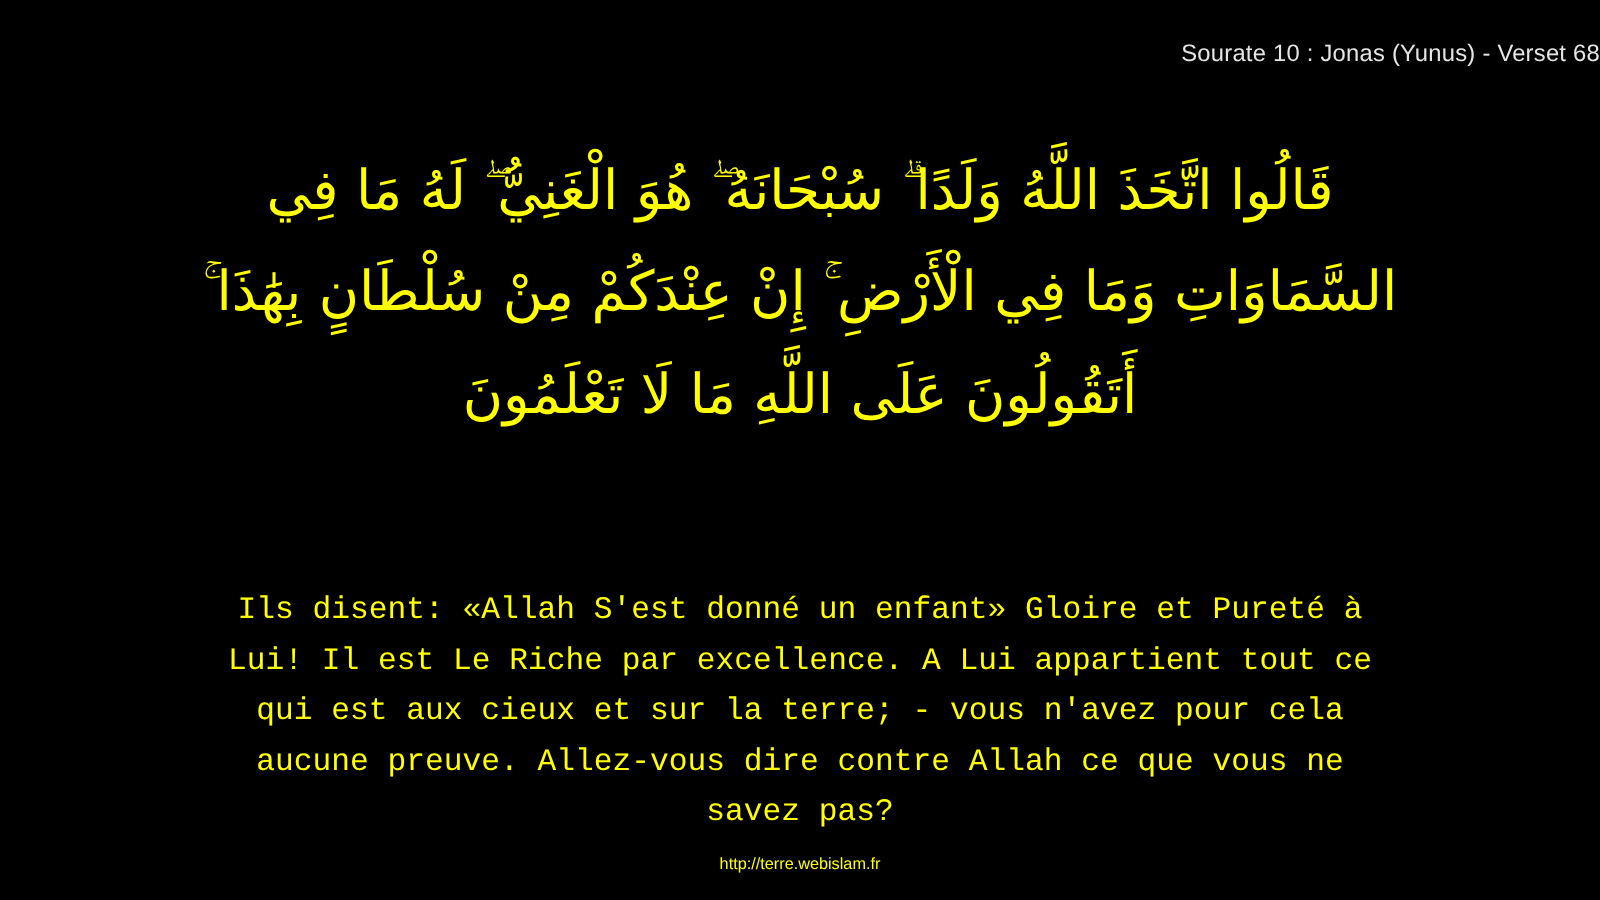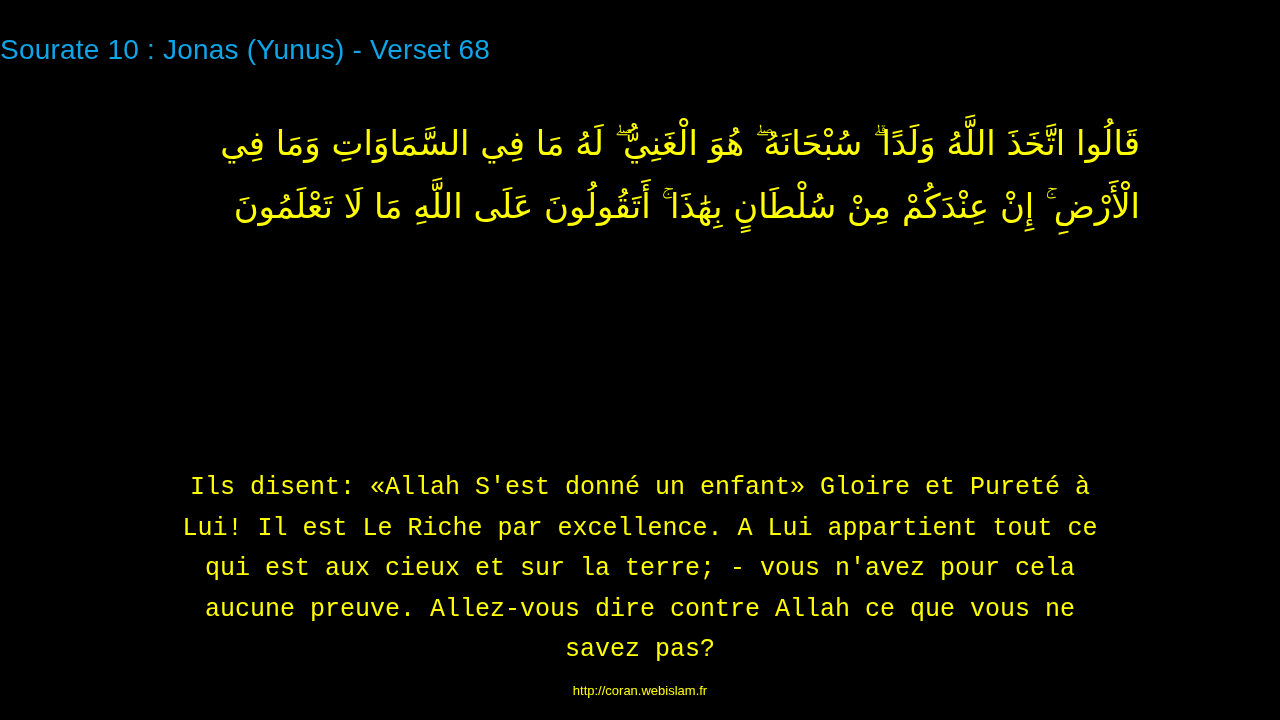--- a/index.html
+++ b/index.html
@@ -19,35 +19,36 @@
     width: 1280px;
     height: 720px;
     position: relative;
     box-sizing: border-box;
   }
   .header-title {
     position: absolute;
     top: 32px;
     left: 0;
     width: 1280px;
-    text-align: left;
-    font-size: 28px;
-    color: #0ea5e9;
+    text-align: right;
+    font-size: 19px;
+    color: #e5e5e5;
     letter-spacing: 0.2px;
     line-height: 1.3;
   }
   .arabic-block {
     position: absolute;
     top: 112px;
     left: 140px;
     width: 1000px;
+    text-align: center;
     direction: rtl;
     unicode-bidi: bidi-override;
     font-family: "DejaVu Sans", sans-serif;
-    font-size: 34px;
+    font-size: 44px;
     line-height: 1.85;
     color: #ffff00;
     font-weight: 500;
   }
   .translation-block {
     position: absolute;
     top: 468px;
     left: 180px;
     width: 920px;
     text-align: center;
@@ -70,15 +71,15 @@
 <body>
 
 <div class="page">
 
   <div class="header-title">Sourate 10 : Jonas (Yunus) - Verset 68</div>
 
   <div class="arabic-block">قَالُوا اتَّخَذَ اللَّهُ وَلَدًا ۗ سُبْحَانَهُ ۖ هُوَ الْغَنِيُّ ۖ لَهُ مَا فِي السَّمَاوَاتِ وَمَا فِي الْأَرْضِ ۚ إِنْ عِنْدَكُمْ مِنْ سُلْطَانٍ بِهَٰذَا ۚ أَتَقُولُونَ عَلَى اللَّهِ مَا لَا تَعْلَمُونَ</div>
 
   <div class="translation-block">Ils disent: «Allah S'est donné un enfant» Gloire et Pureté à Lui! Il est Le Riche par excellence. A Lui appartient tout ce qui est aux cieux et sur la terre; - vous n'avez pour cela aucune preuve. Allez-vous dire contre Allah ce que vous ne savez pas?</div>
 
-  <div class="footer-url">http://coran.webislam.fr</div>
+  <div class="footer-url">http://terre.webislam.fr</div>
 
 </div>
 
 </body></html>

